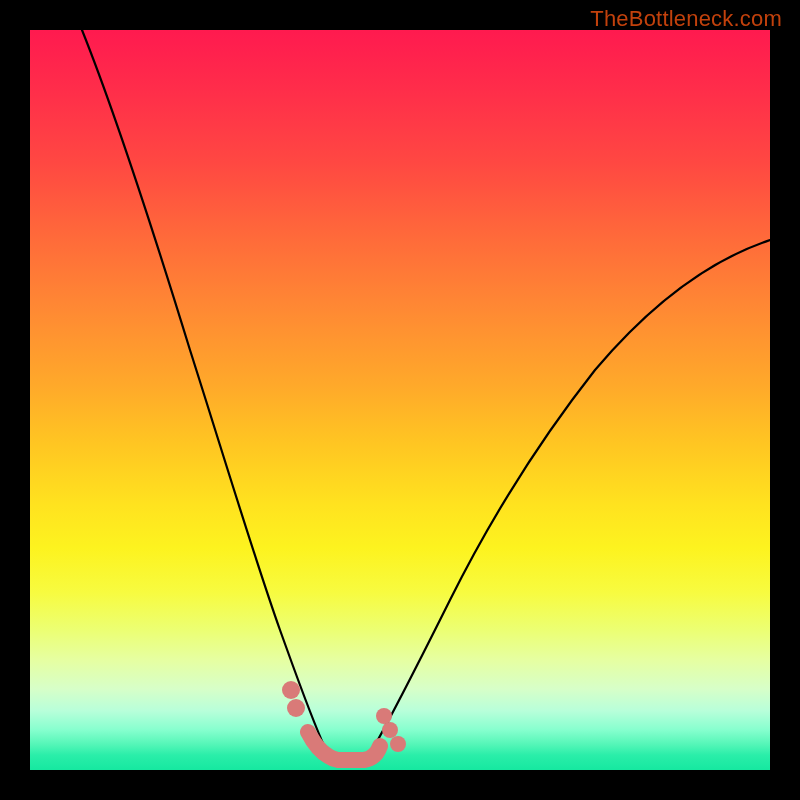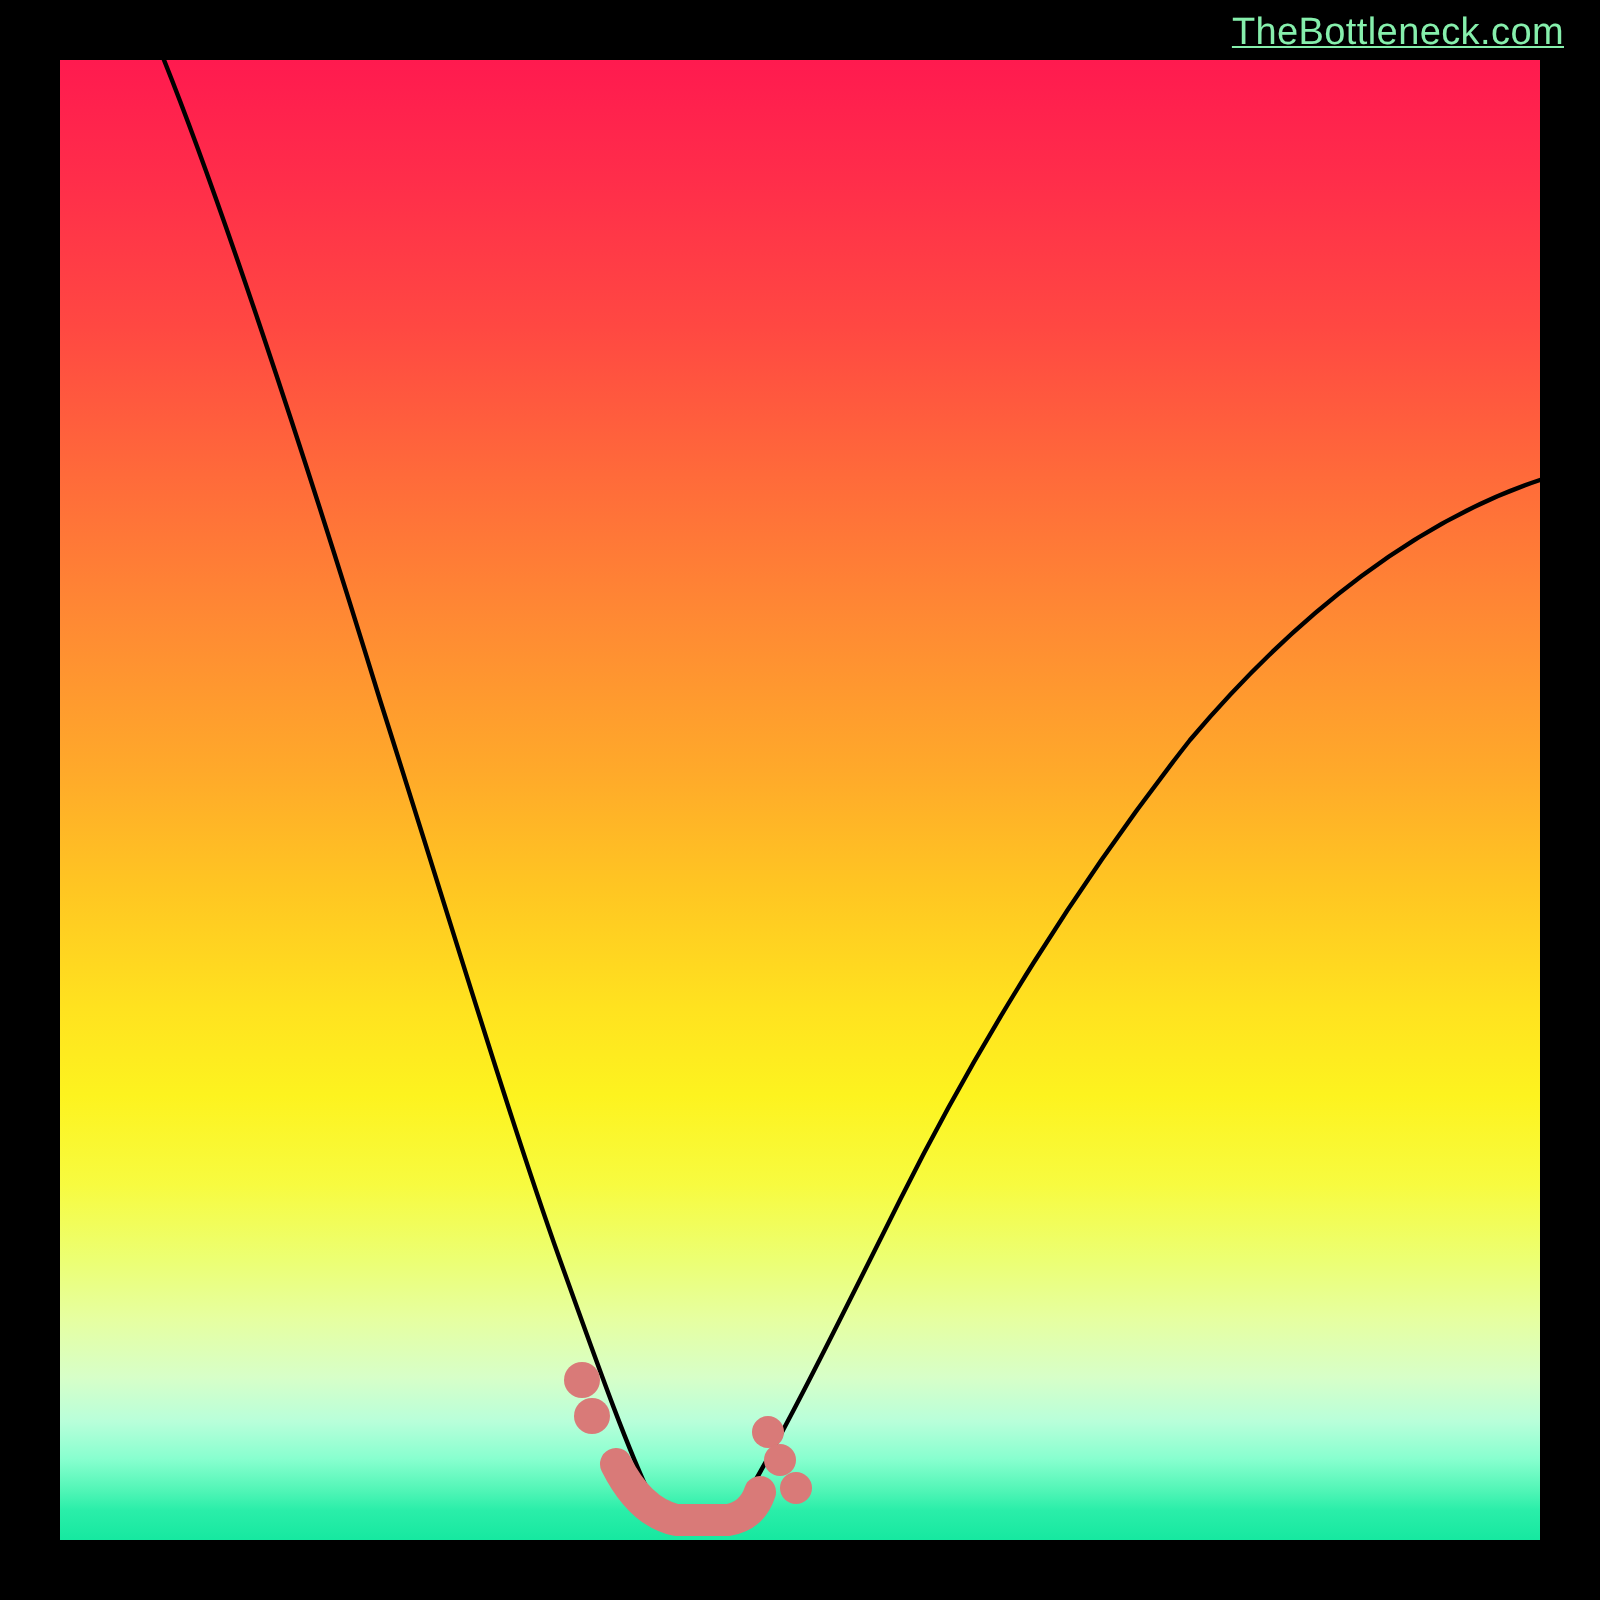--- a/index.html
+++ b/index.html
@@ -8,26 +8,25 @@
     position: relative;
     width: 800px;
     height: 800px;
     background: #000;
   }
   .watermark {
     position: absolute;
     top: 6px;
     right: 18px;
     font-family: Arial, Helvetica, sans-serif;
-    font-size: 19px;
+    font-size: 22px;
     font-weight: 500;
-    color: #86efac;
+    color: #c2410c;
     z-index: 50;
     letter-spacing: 0.2px;
-    text-decoration: underline;
   }
   .plot-area {
     position: absolute;
     left: 30px;
     top: 30px;
     width: 740px;
     height: 740px;
     overflow: hidden;
   }
   .gradient-bg {

